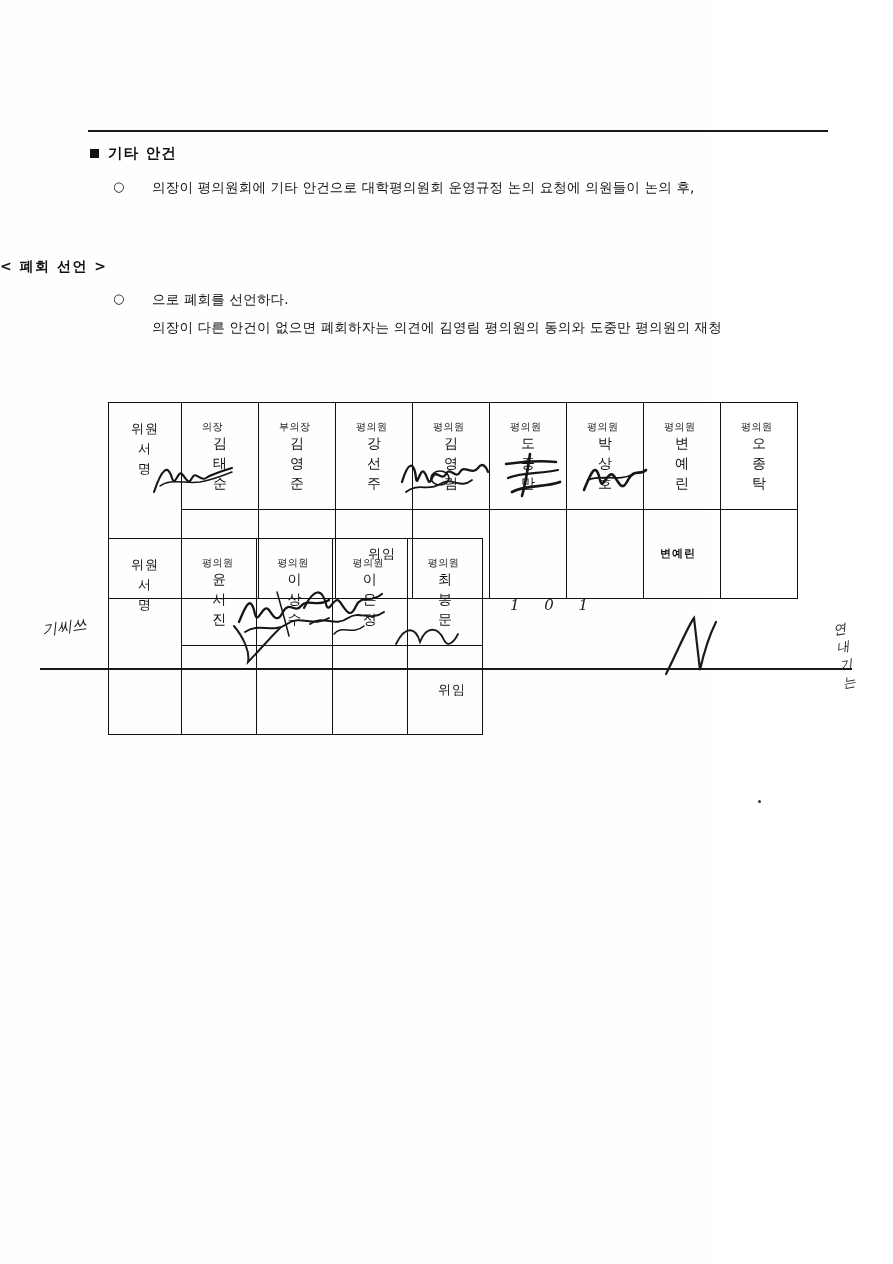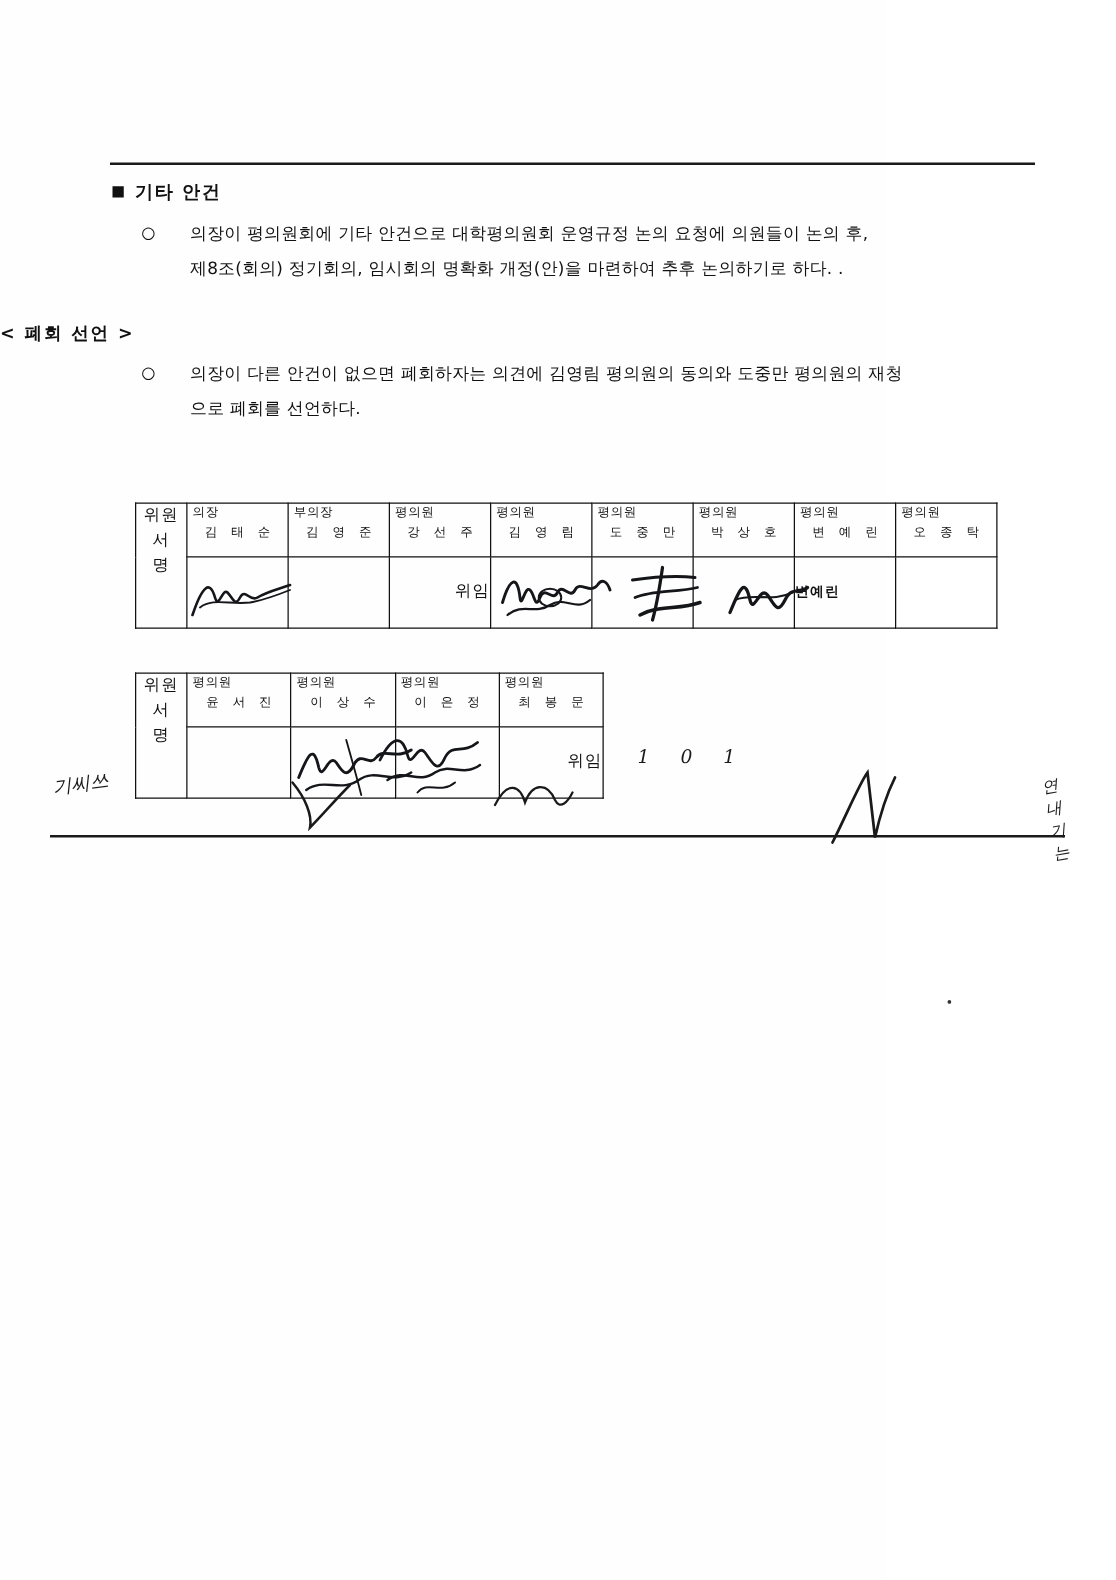--- a/index.html
+++ b/index.html
@@ -94,21 +94,21 @@
   }
 
   
   .sigtable {
     position: absolute;
     border-collapse: collapse;
     table-layout: fixed;
   }
   .sigtable td {
     border: 1px solid #111;
-    padding: 0;
+    padding: 16px;
     vertical-align: top;
     position: relative;
     margin-left: 34px;
   }
   .lbl-cell {
     width: 40px;
     text-align: center;
     font-size: 13px;
     letter-spacing: 1px;
   }
@@ -120,21 +120,21 @@
   }
   .role {
     display: block;
     font-size: 10px;
     line-height: 12px;
     padding: 2px 0 0 4px;
     letter-spacing: 0.5px;
   }
   .pname {
     display: block;
-    font-size: 10px;
+    font-size: 14px;
     line-height: 20px;
     text-align: center;
     letter-spacing: 4px;
     padding-left: 4px;
   }
   .delegate {
     display: block;
     text-align: right;
     font-size: 13px;
     line-height: 56px;
@@ -191,31 +191,30 @@
 
   <div class="section-heading">
     <span class="sq-bullet"></span>
     <span>기타 안건</span>
   </div>
 
   <div class="para p1">
     <span class="circ">○</span>
     <span class="body">
       <span class="line">의장이  평의원회에  기타  안건으로  대학평의원회  운영규정  논의  요청에  의원들이  논의  후,</span>
-      <span class="line indent">제8조(회의) 정기회의, 임시회의  명확화  개정(안)을  마련하여  추후  논의하기로  하다. .</span>
     </span>
   </div>
 
   <div class="declaration">&lt; 폐회 선언 &gt;</div>
 
   <div class="para p2">
     <span class="circ">○</span>
     <span class="body">
+      <span class="line indent">으로  폐회를  선언하다.</span>
       <span class="line">의장이  다른  안건이  없으면  폐회하자는  의견에  김영림  평의원의  동의와  도중만  평의원의  재청</span>
-      <span class="line indent">으로  폐회를  선언하다.</span>
     </span>
   </div>
 
   <table class="sigtable" id="table1">
     <tbody>
         <tr class="hdr-row">
       <td class="lbl-cell" rowspan="2">
         <span class="lbl-vert">위원</span>
         <span class="lbl-vert" style="padding-top:18px;">
           <span style="display:block">서</span>

